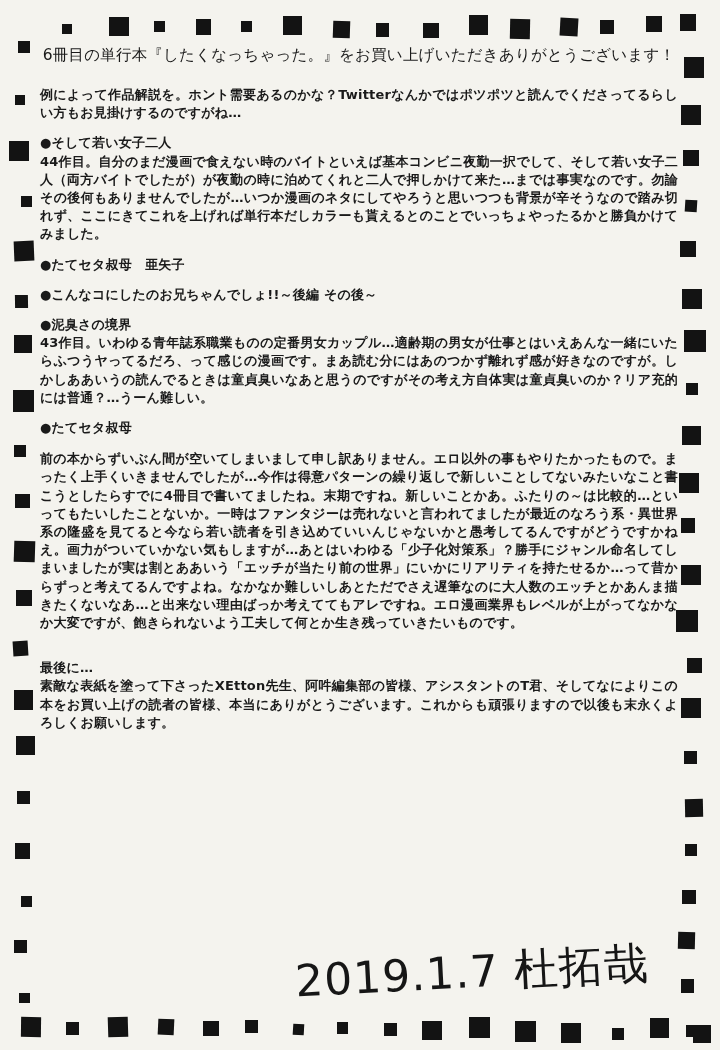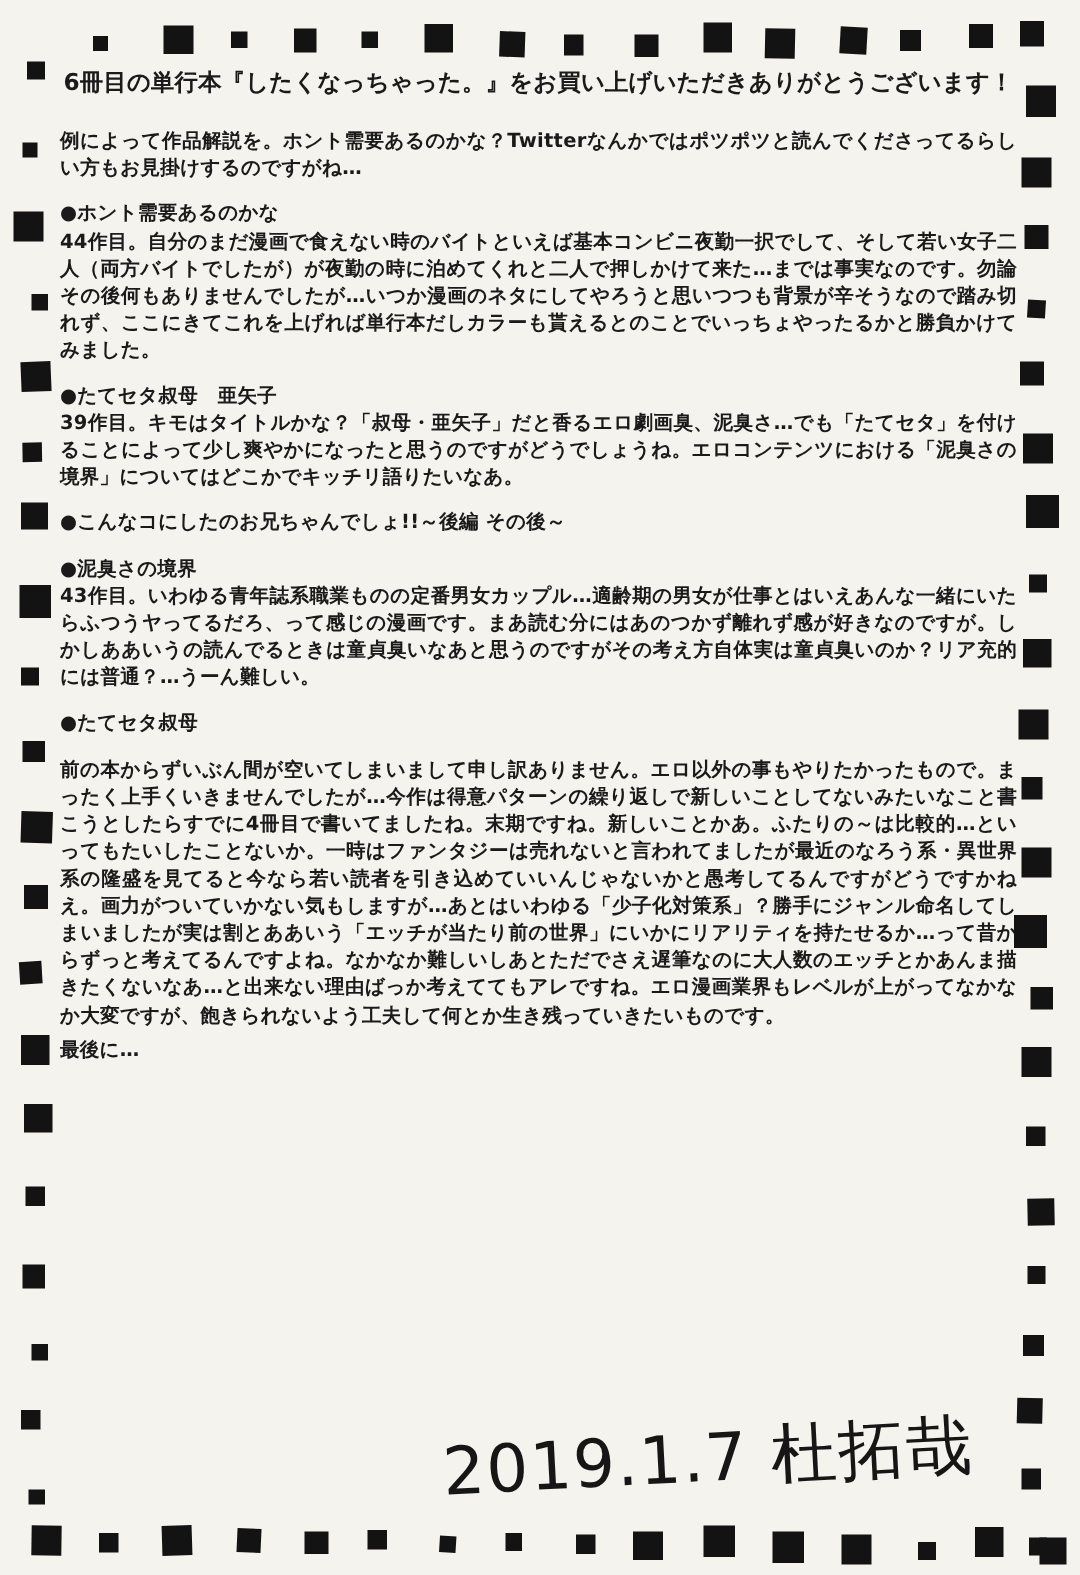--- a/index.html
+++ b/index.html
@@ -12,21 +12,21 @@
     overflow:hidden;
   }
   .page{position:absolute;inset:0;}
   #border .sq{position:absolute;background:#131313;}
   .content{
     position:absolute;
     left:40px;right:42px;top:45px;
   }
   .title{
     font-size:15.5px;
-    font-weight:700;
+    font-weight:400;
     text-align:center;
     margin:0 0 20px 0;
     letter-spacing:0.2px;
     white-space:nowrap;
   }
   .para{
     font-size:13px;
     font-weight:700;
     line-height:18.2px;
     letter-spacing:0.2px;
@@ -34,21 +34,21 @@
     margin:0;
   }
   .heading{
     font-size:13px;
     font-weight:700;
     line-height:18.2px;
     letter-spacing:0.2px;
   }
   .section{margin-top:12px;}
   .closing{margin-top:13px;}
-  .thanks{margin-top:5px;}
+  .thanks{margin-top:27px;}
   .signature{
     position:absolute;
     left:295px;
     top:942px;
     width:400px;
     font-size:44px;
     font-weight:400;
     letter-spacing:1px;
     transform:rotate(-3deg);
     white-space:nowrap;
@@ -136,46 +136,46 @@
       <div class="sq" style="width: 10.3082px; height: 10.3082px; left: 19.4528px; top: 992.91px;"></div>
     </div>
 
   <div class="content">
 
     <div class="title">6冊目の単行本『したくなっちゃった。』をお買い上げいただきありがとうございます！</div>
 
     <p class="para">例によって作品解説を。ホント需要あるのかな？Twitterなんかではポツポツと読んでくださってるらしい方もお見掛けするのですがね…</p>
 
     <div class="section">
-      <div class="heading">●ホント需要あるのかな</div>
+      <div class="heading">●そして若い女子二人</div>
       <p class="para">44作目。自分のまだ漫画で食えない時のバイトといえば基本コンビニ夜勤一択でして、そして若い女子二人（両方バイトでしたが）が夜勤の時に泊めてくれと二人で押しかけて来た…までは事実なのです。勿論その後何もありませんでしたが…いつか漫画のネタにしてやろうと思いつつも背景が辛そうなので踏み切れず、ここにきてこれを上げれば単行本だしカラーも貰えるとのことでいっちょやったるかと勝負かけてみました。</p>
     </div>
 
     <div class="section">
       <div class="heading">●たてセタ叔母　亜矢子</div>
-      <p class="para">39作目。キモはタイトルかな？「叔母・亜矢子」だと香るエロ劇画臭、泥臭さ…でも「たてセタ」を付けることによって少し爽やかになったと思うのですがどうでしょうね。エロコンテンツにおける「泥臭さの境界」についてはどこかでキッチリ語りたいなあ。</p>
     </div>
 
 
     <div class="section">
       <div class="heading">●こんなコにしたのお兄ちゃんでしょ!!～後編 その後～</div>
     </div>
 
     <div class="section">
       <div class="heading">●泥臭さの境界</div>
       <p class="para">43作目。いわゆる青年誌系職業ものの定番男女カップル…適齢期の男女が仕事とはいえあんな一緒にいたらふつうヤってるだろ、って感じの漫画です。まあ読む分にはあのつかず離れず感が好きなのですが。しかしああいうの読んでるときは童貞臭いなあと思うのですがその考え方自体実は童貞臭いのか？リア充的には普通？…うーん難しい。</p>
     </div>
 
     <div class="section">
       <div class="heading">●たてセタ叔母</div>
     </div>
 
     <p class="para closing">前の本からずいぶん間が空いてしまいまして申し訳ありません。エロ以外の事もやりたかったもので。まったく上手くいきませんでしたが…今作は得意パターンの繰り返しで新しいことしてないみたいなこと書こうとしたらすでに4冊目で書いてましたね。末期ですね。新しいことかあ。ふたりの～は比較的…といってもたいしたことないか。一時はファンタジーは売れないと言われてましたが最近のなろう系・異世界系の隆盛を見てると今なら若い読者を引き込めていいんじゃないかと愚考してるんですがどうですかねえ。画力がついていかない気もしますが…あとはいわゆる「少子化対策系」？勝手にジャンル命名してしまいましたが実は割とああいう「エッチが当たり前の世界」にいかにリアリティを持たせるか…って昔からずっと考えてるんですよね。なかなか難しいしあとただでさえ遅筆なのに大人数のエッチとかあんま描きたくないなあ…と出来ない理由ばっか考えててもアレですね。エロ漫画業界もレベルが上がってなかなか大変ですが、飽きられないよう工夫して何とか生き残っていきたいものです。</p>
 
     <div class="thanks">
       <div class="heading">最後に…</div>
+      <p class="para">素敵な表紙を塗って下さったXEtton先生、阿吽編集部の皆様、アシスタントのT君、そしてなによりこの本をお買い上げの読者の皆様、本当にありがとうございます。これからも頑張りますので以後も末永くよろしくお願いします。</p>
     </div>
 
   </div>
 
   <div class="signature">2019.1.7 杜拓哉</div>
 
 </div>
 
 </body></html>

